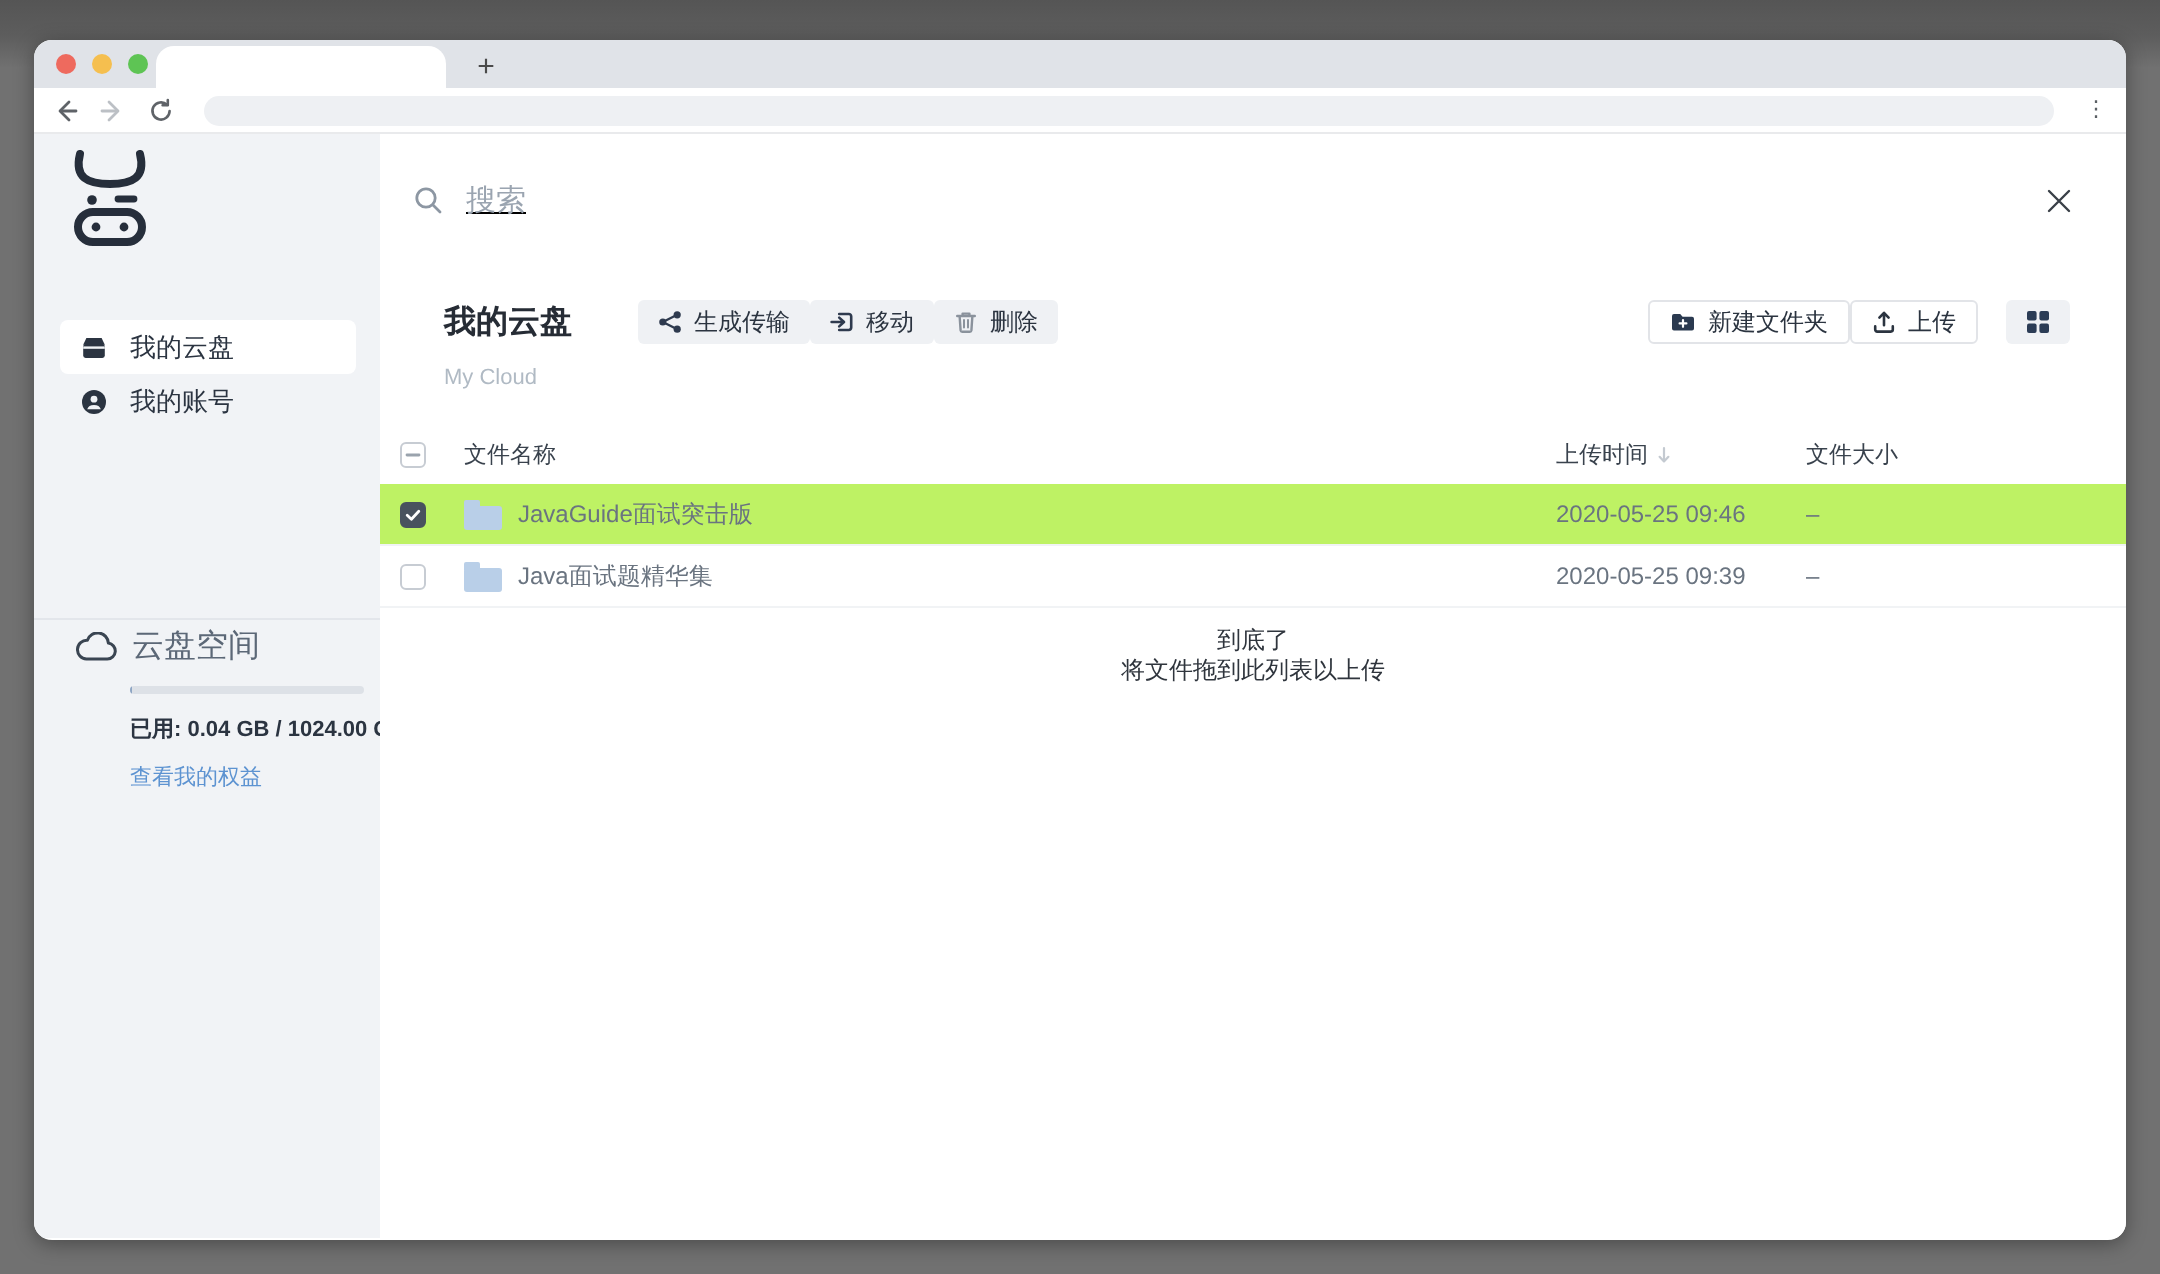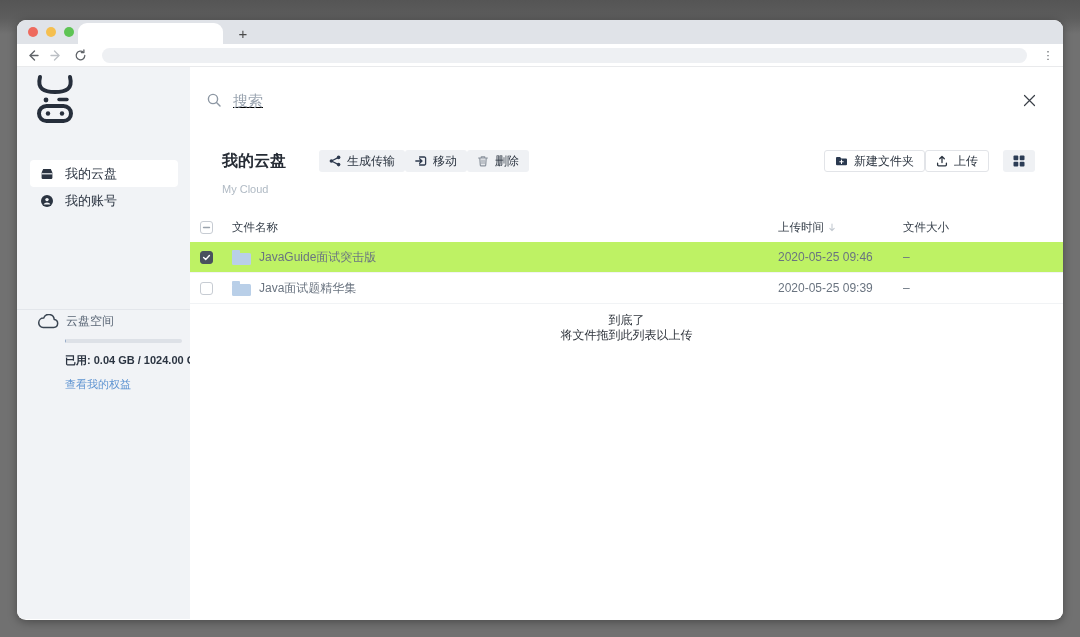--- a/index.html
+++ b/index.html
@@ -35,21 +35,21 @@
   
   .logo { position:absolute; left:15px; top:5px; }
   .menu { position:absolute; top:93px; left:13px; right:12px; }
   .menu-item { height:27px; display:flex; align-items:center; gap:11px; padding-left:10px;
                font-size:13px; color:#2b3441; border-radius:4px; cursor:pointer; }
   .menu-item.active { background:#fff; }
   .menu-item .micon { width:14px; height:14px; flex:none; display:flex; }
   .side-divider { position:absolute; top:242px; left:0; right:0; height:1px; background:#e3e6eb; }
   .storage { position:absolute; top:246px; left:21px; right:8px; }
   .storage-head { display:flex; align-items:center; gap:7px; }
-  .storage-title { font-size:12px; color:#5c6877; }
+  .storage-title { font-size:16px; color:#5c6877; }
   .storage-body { margin-left:27px; }
   .progress { margin-top:9px; height:4px; border-radius:2px; background:#dde1e7; overflow:hidden; }
   .progress-fill { height:100%; width:1px; background:#8fa6c4; }
   .usage { margin-top:10px; font-size:11px; font-weight:bold; color:#2b3441; white-space:nowrap; }
   .benefits { margin-top:9px; font-size:11px; color:#5d93d1; cursor:pointer; }
 
   
   .search-row { position:absolute; top:19px; left:16px; right:26px; height:28px;
                 display:flex; align-items:center;text-decoration:underline; }
   .search-input { border:none; outline:none; flex:1; margin-left:11px; font-size:15px; color:#3a4250;

